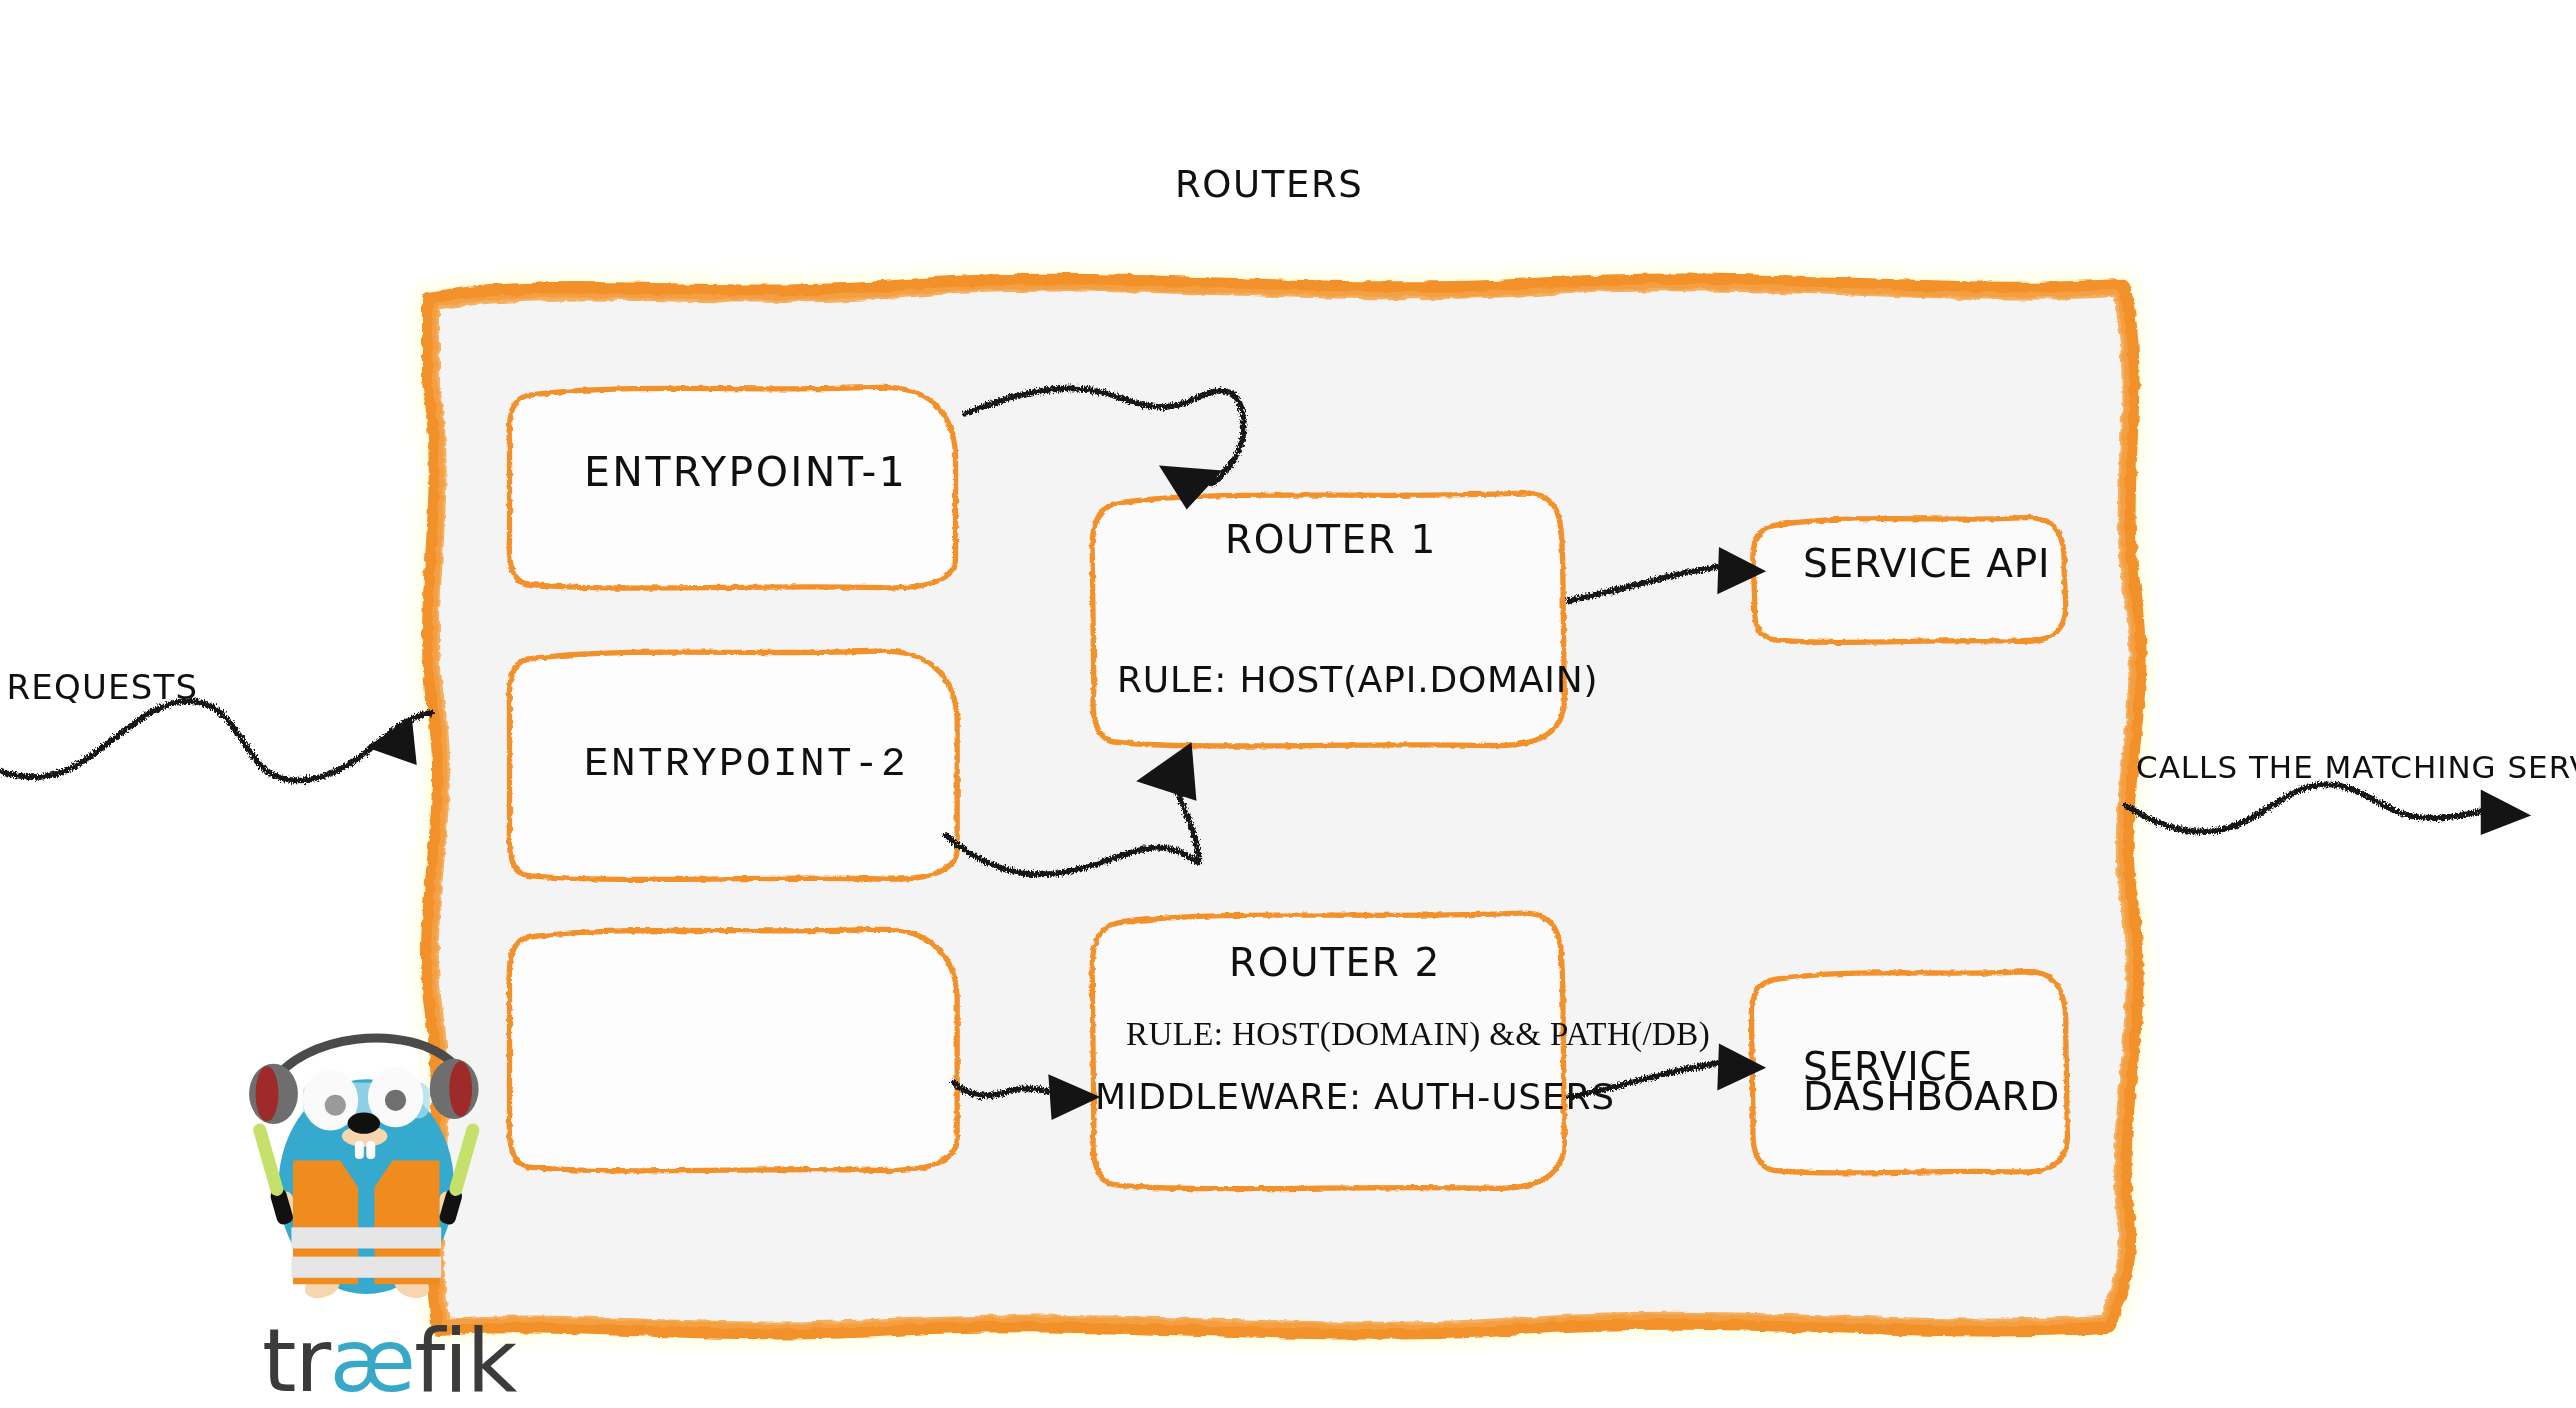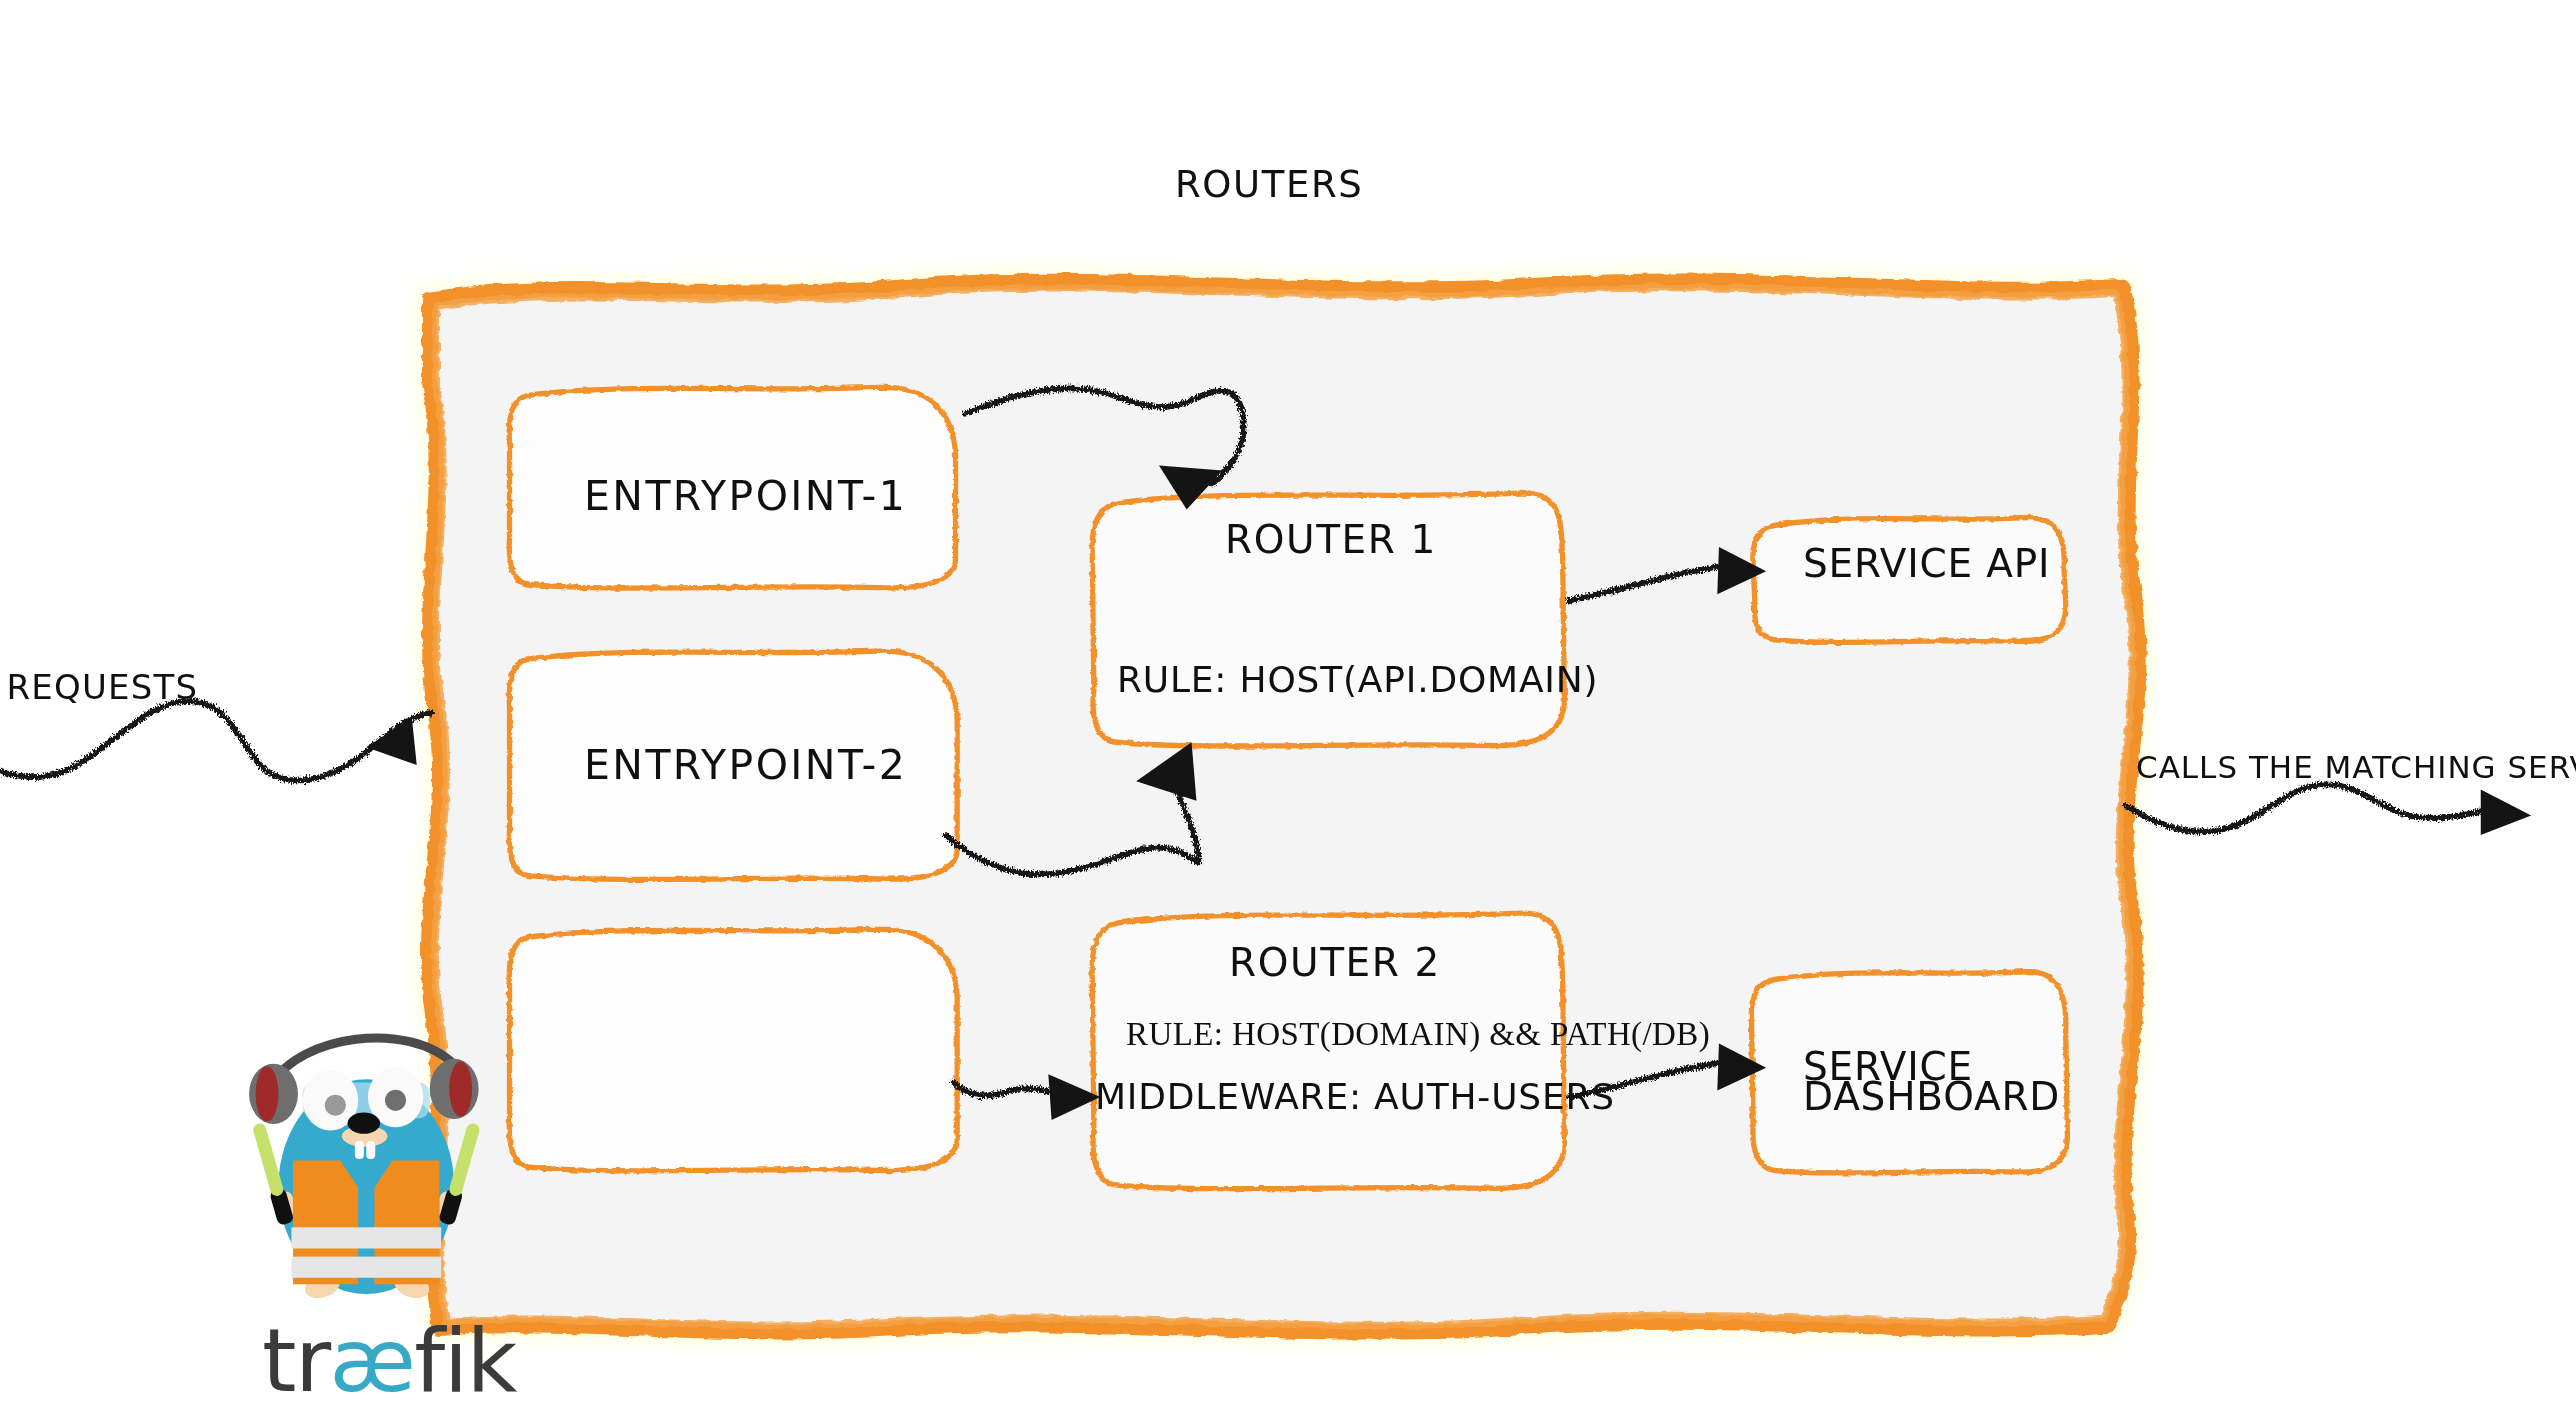--- a/index.html
+++ b/index.html
@@ -35,22 +35,22 @@
 
   #title {
     left: 1175px; top: 163px;
     font-size: 37px;
     letter-spacing: 1.6px;
   }
   .ep-label {
     font-size: 41px;
     letter-spacing: 2.4px;
   }
-  #ep1-label { left: 584px; top: 472px; }
-  #ep2-label { left: 584px; top: 741px; }
+  #ep1-label { left: 584px; top: 448px; }
+  #ep2-label { left: 584px; top: 741px; font-family: Liberation Mono, monospace; }
   #ep3-label { left: 584px; top: 1027px; }
 
   #r1-title { left: 1225px; top: 517px; font-size: 39px; letter-spacing: 1.6px; }
   #r1-rule  { left: 1117px; top: 635px; font-size: 36px; letter-spacing: 0.8px; margin-top: 24px; }
 
   #r2-title { left: 1229px; top: 940px; font-size: 39px; letter-spacing: 1.6px; }
   #r2-rule  { left: 1126px; top: 1016px; font-size: 33px; letter-spacing: 0.4px; font-family: Liberation Serif, serif; }
   #r2-mw    { left: 1095px; top: 1076px; font-size: 36px; letter-spacing: 0.8px; text-align: center; }
 
   #svc-api-label { left: 1803px; top: 541px; font-size: 39px; letter-spacing: 0.8px; }

